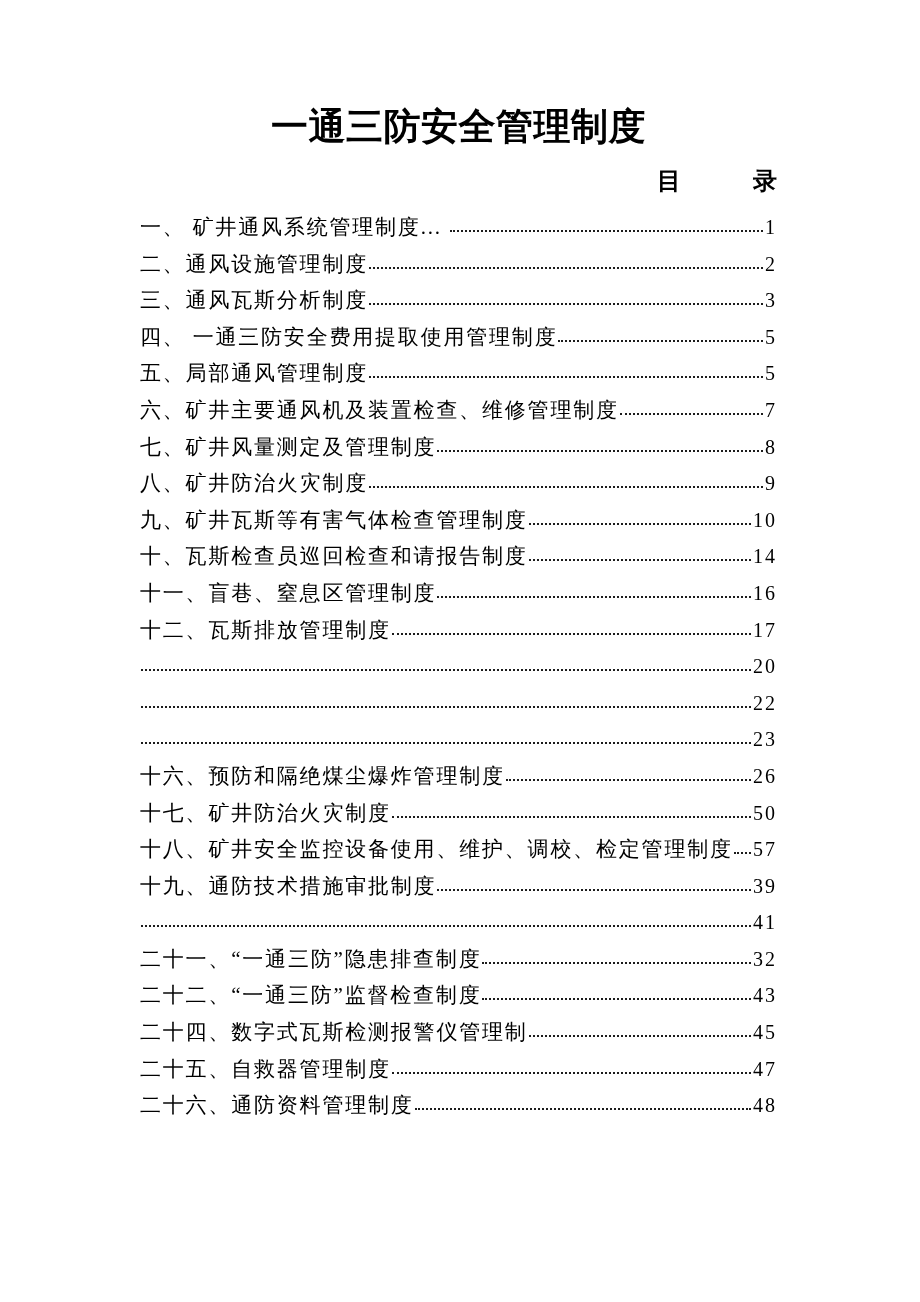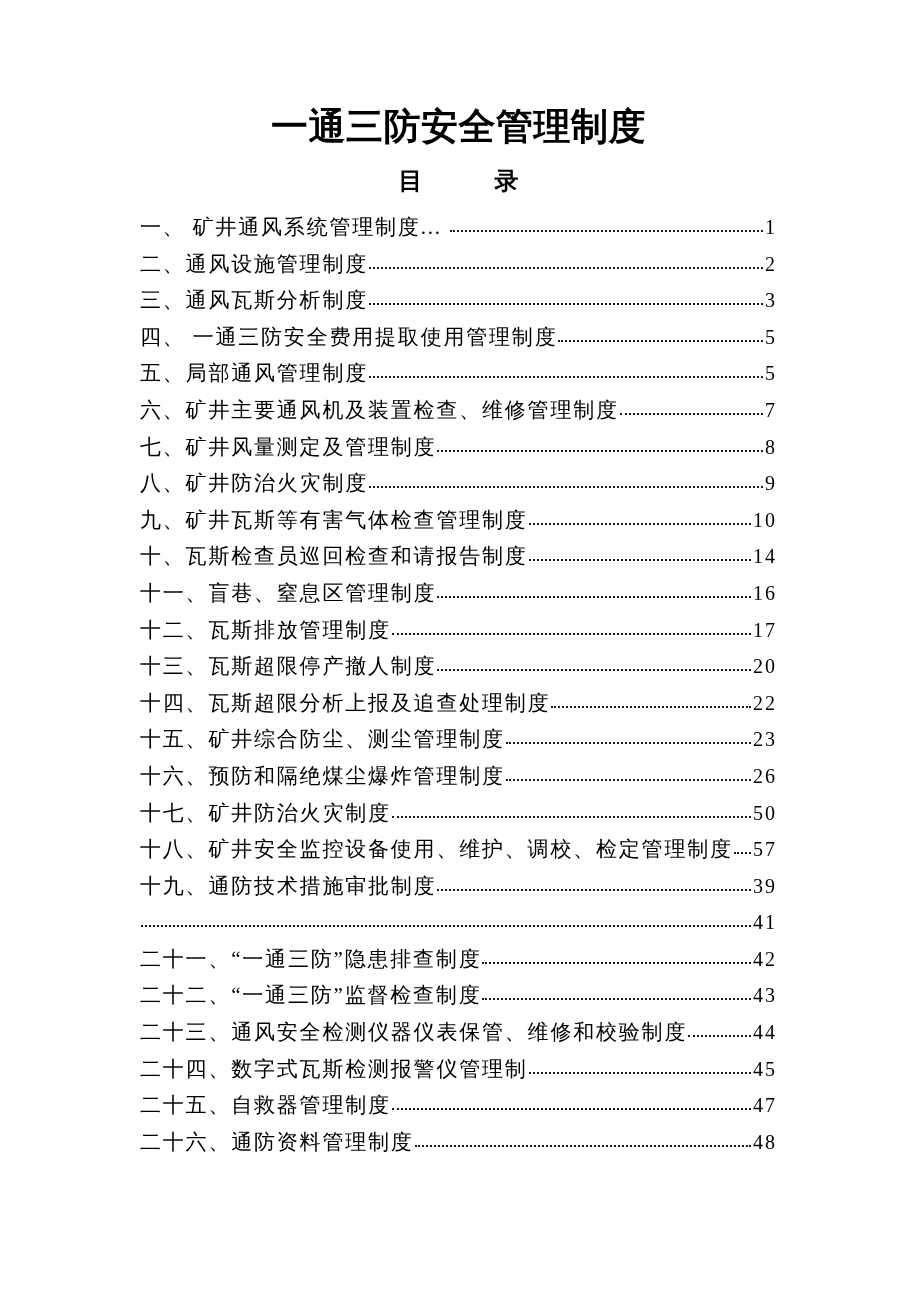--- a/index.html
+++ b/index.html
@@ -25,21 +25,21 @@
     font-weight: 900;
     letter-spacing: 0.5px;
     line-height: 48px;
     white-space: nowrap;
   }
   .toc-heading {
     position: absolute;
     top: 165px;
     left: 140px;
     width: 637px;
-    text-align: center;
+    text-align: right;
     font-size: 24px;
     font-weight: bold;
     line-height: 32px;
     white-space: pre;
   }
   .toc {
     position: absolute;
     top: 209px;
     left: 140px;
     width: 637px;
@@ -143,33 +143,30 @@
     <span class="toc-page">16</span>
   </div>
 
   <div class="toc-row">
     <span class="toc-label">十二、瓦斯排放管理制度</span>
     <span class="toc-leader"></span>
     <span class="toc-page">17</span>
   </div>
 
   <div class="toc-row">
-    <span class="toc-label">十三、瓦斯超限停产撤人制度</span>
     <span class="toc-leader"></span>
     <span class="toc-page">20</span>
   </div>
 
   <div class="toc-row">
-    <span class="toc-label">十四、瓦斯超限分析上报及追查处理制度</span>
     <span class="toc-leader"></span>
     <span class="toc-page">22</span>
   </div>
 
   <div class="toc-row">
-    <span class="toc-label">十五、矿井综合防尘、测尘管理制度</span>
     <span class="toc-leader"></span>
     <span class="toc-page">23</span>
   </div>
 
   <div class="toc-row">
     <span class="toc-label">十六、预防和隔绝煤尘爆炸管理制度</span>
     <span class="toc-leader"></span>
     <span class="toc-page">26</span>
   </div>
 
@@ -192,34 +189,29 @@
   </div>
 
   <div class="toc-row">
     <span class="toc-leader"></span>
     <span class="toc-page">41</span>
   </div>
 
   <div class="toc-row">
     <span class="toc-label">二十一、“一通三防”隐患排查制度</span>
     <span class="toc-leader"></span>
-    <span class="toc-page">42</span>
+    <span class="toc-page">32</span>
   </div>
 
   <div class="toc-row">
     <span class="toc-label">二十二、“一通三防”监督检查制度</span>
     <span class="toc-leader"></span>
     <span class="toc-page">43</span>
   </div>
 
-  <div class="toc-row">
-    <span class="toc-label">二十三、通风安全检测仪器仪表保管、维修和校验制度</span>
-    <span class="toc-leader"></span>
-    <span class="toc-page">44</span>
-  </div>
 
   <div class="toc-row">
     <span class="toc-label">二十四、数字式瓦斯检测报警仪管理制</span>
     <span class="toc-leader"></span>
     <span class="toc-page">45</span>
   </div>
 
   <div class="toc-row">
     <span class="toc-label">二十五、自救器管理制度</span>
     <span class="toc-leader"></span>

